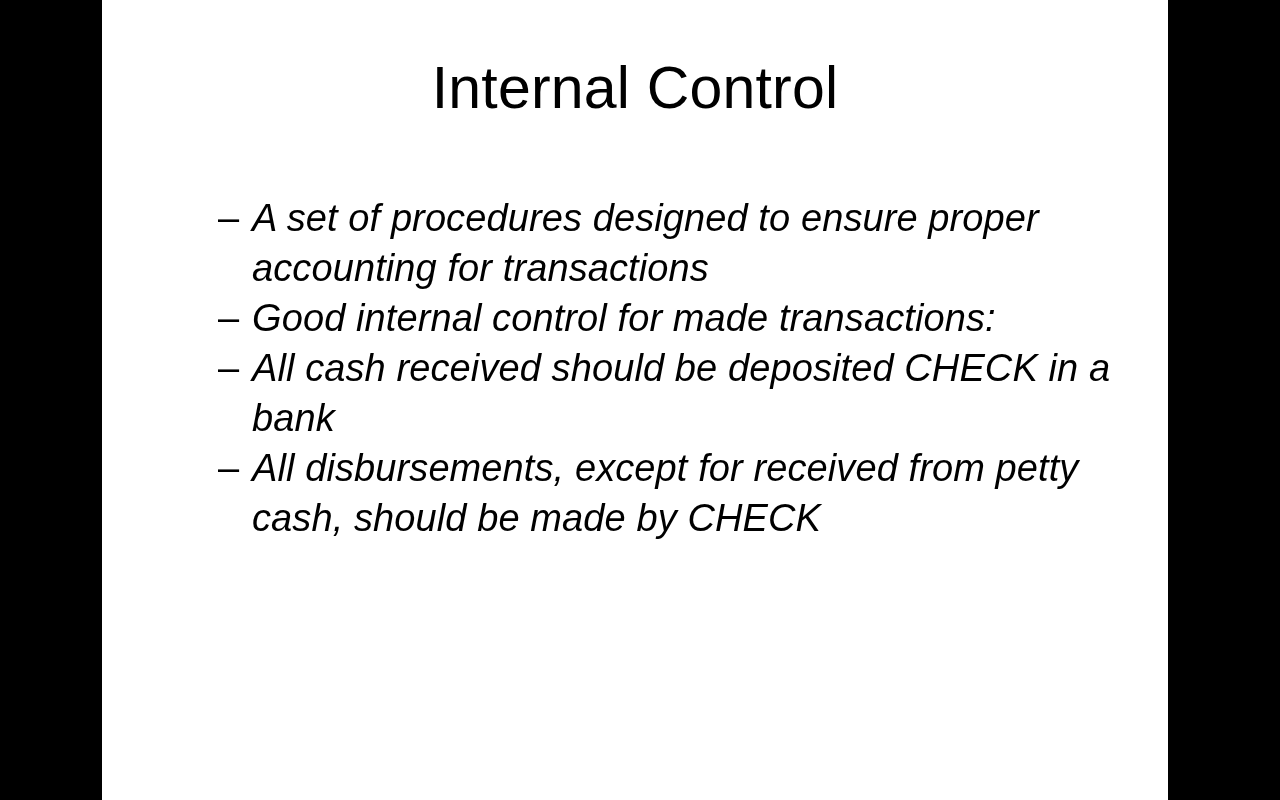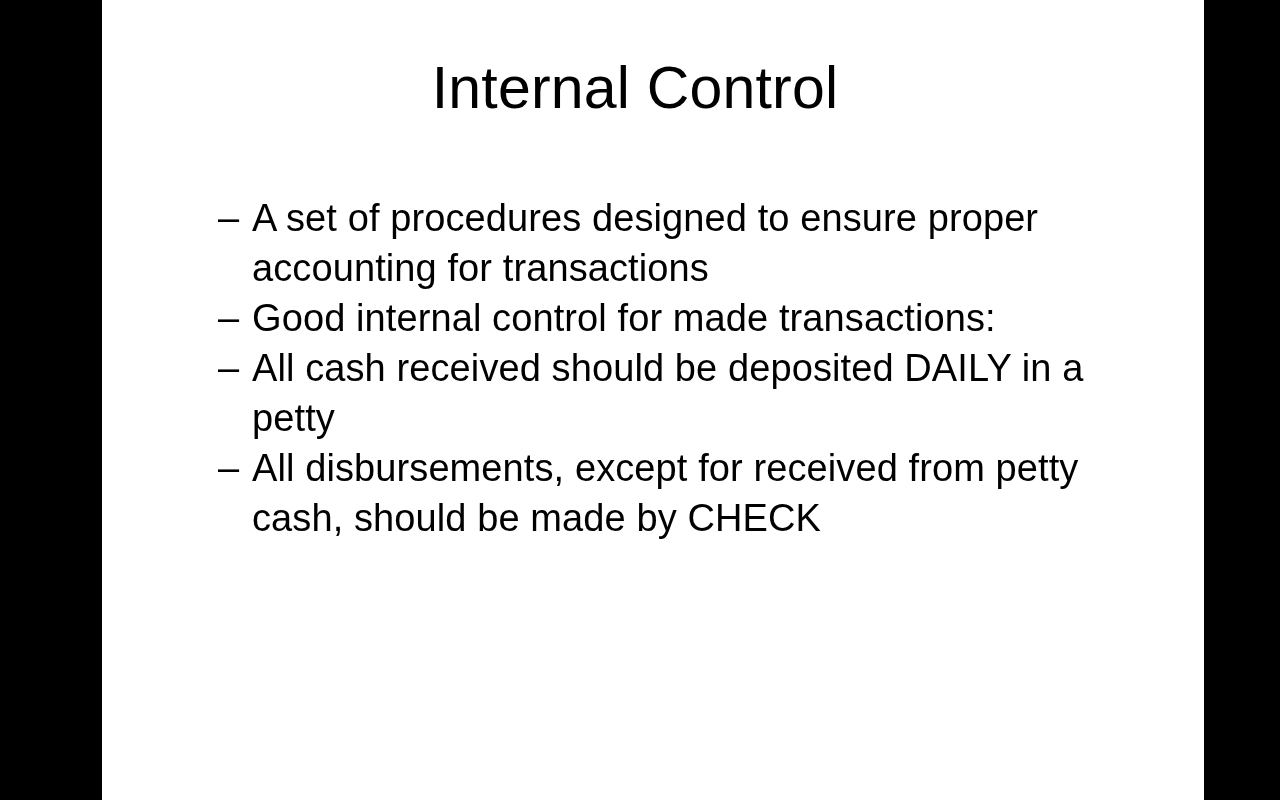--- a/index.html
+++ b/index.html
@@ -27,21 +27,20 @@
   .letterbox.right { left: 1168px; width: 112px; }
 
   
   #slide {
     position: absolute;
     left: 102px;
     top: 0;
     width: 1066px;
     height: 800px;
     background: #ffffff;
-    padding-left: 36px;
   }
 
   #slide-title {
     position: absolute;
     left: 0;
     top: 58px;
     width: 1066px;
     text-align: center;
     font-size: 59px;
     font-weight: 400;
@@ -76,20 +75,21 @@
     position: absolute;
     left: 0;
     top: 0;
     font-size: 38px;
     line-height: 50px;
     color: #000000;
   }
 
   .bullet-text {
     display: block;
+    font-style: italic;
   }
 </style>
 </head>
 <body>
 
 <div id="screen">
 
   <div class="letterbox left"></div>
   <div class="letterbox right"></div>
 
@@ -104,21 +104,21 @@
         <span class="bullet-text">A set of procedures designed to ensure proper accounting for transactions</span>
       </li>
 
       <li class="bullet-item">
         <span class="bullet-marker">–</span>
         <span class="bullet-text">Good internal control for made transactions:</span>
       </li>
 
       <li class="bullet-item">
         <span class="bullet-marker">–</span>
-        <span class="bullet-text">All cash received should be deposited DAILY in a petty</span>
+        <span class="bullet-text">All cash received should be deposited CHECK in a bank</span>
       </li>
 
       <li class="bullet-item">
         <span class="bullet-marker">–</span>
         <span class="bullet-text">All disbursements, except for received from petty cash, should be made by CHECK</span>
       </li>
 
     </ul>
 
   </div>

